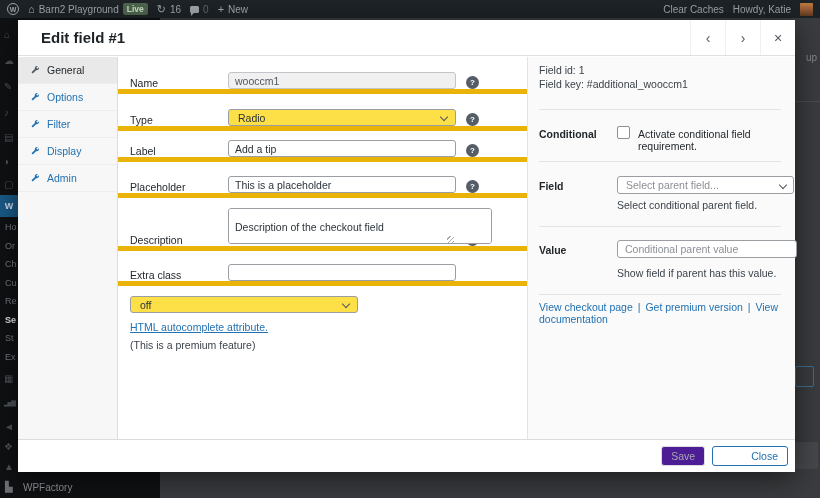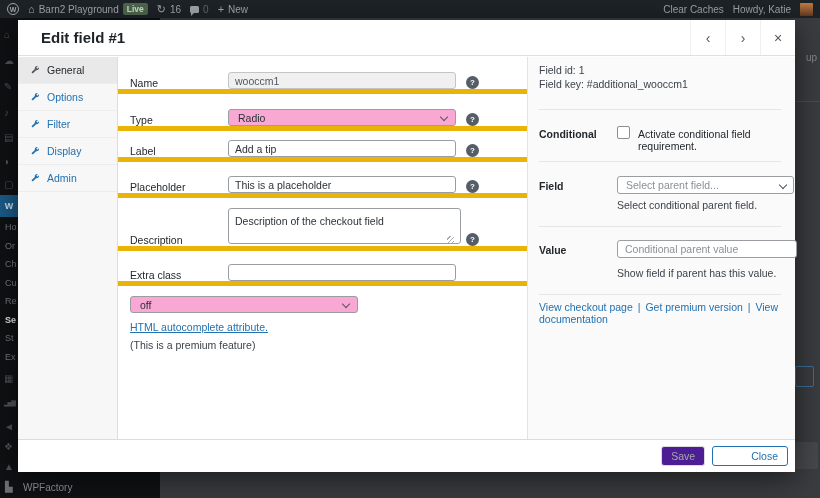--- a/index.html
+++ b/index.html
@@ -89,25 +89,25 @@
   .r7{height:auto; border-bottom:none; padding-top:10px; padding-bottom:10px; align-items:flex-start;}
   .flabel { width:98px; color:#23282d; flex:0 0 auto; }
   .txt {
     width:228px; height:17px; border:1px solid #9a9ea3; border-radius:3px;
     padding:0 6px; font-size:10.5px; color:#2c3338; background:#fff;
     font-family:inherit;
   }
   .txt:disabled { background:#f0f0f1; border-color:#c3c4c7; color:#50575e; }
   .txt::placeholder { color:#8c8f94; opacity:1; }
   .sel { position:relative; width:228px; height:17px; border:1px solid #9a9ea3; border-radius:3px;
-    background:#f9a8d4; display:flex; align-items:center; padding:0 20px 0 9px; color:#2c3338; cursor:pointer; }
+    background:#fde047; display:flex; align-items:center; padding:0 20px 0 9px; color:#2c3338; cursor:pointer; }
   .sel .chev { position:absolute; right:8px; top:4px; width:6px; height:6px;
     border-right:1.5px solid #50575e; border-bottom:1.5px solid #50575e; transform:rotate(45deg); }
-  .ta { width:233px; height:36px; border:1px solid #9a9ea3; border-radius:3px;
-    padding:6px 6px; font-size:10.5px; color:#2c3338; resize:none; position:relative;
+  .ta { width:264px; height:36px; border:1px solid #9a9ea3; border-radius:3px;
+    padding:12px 6px; font-size:10.5px; color:#2c3338; resize:none; position:relative;
     font-family:inherit; }
   .ta-wrap { position:relative; width:228px; }
   .ta-wrap::after { content:""; position:absolute; right:2px; bottom:3px; width:7px; height:7px;
     background:repeating-linear-gradient(135deg, transparent 0 2px, #a7aaad 2px 3px); }
   .help { width:13px; height:13px; border-radius:50%; background:#555d66; color:#fff;
     font-size:8px; font-weight:bold; display:flex; align-items:center; justify-content:center;
     margin-left:10px; flex:0 0 auto; cursor:pointer; }
   .auto-col { display:flex; flex-direction:column; }
   .a-link { color:#2271b1; text-decoration:underline; margin-top:8px; cursor:pointer; }
   .a-note { color:#3c434a; margin-top:6px; }

